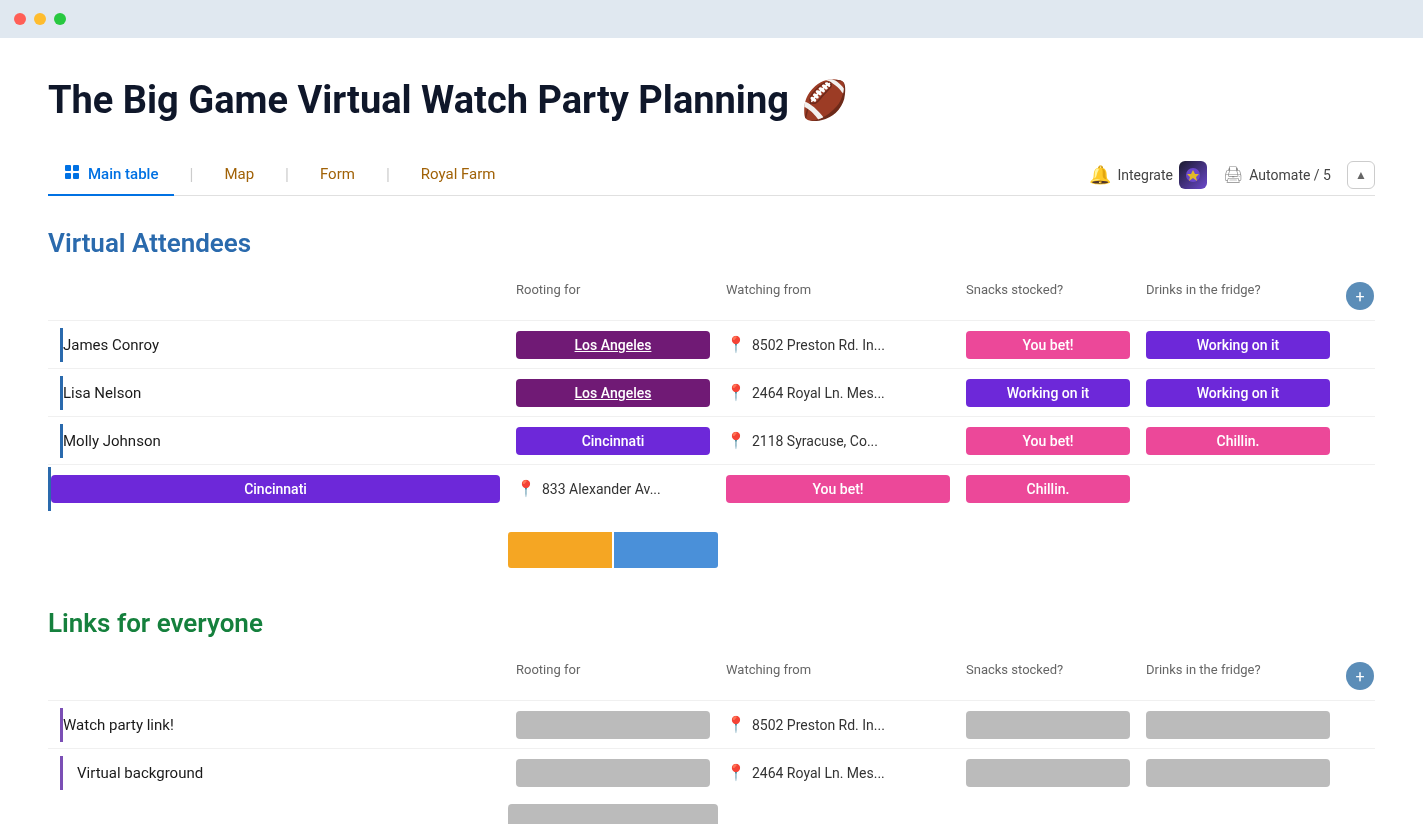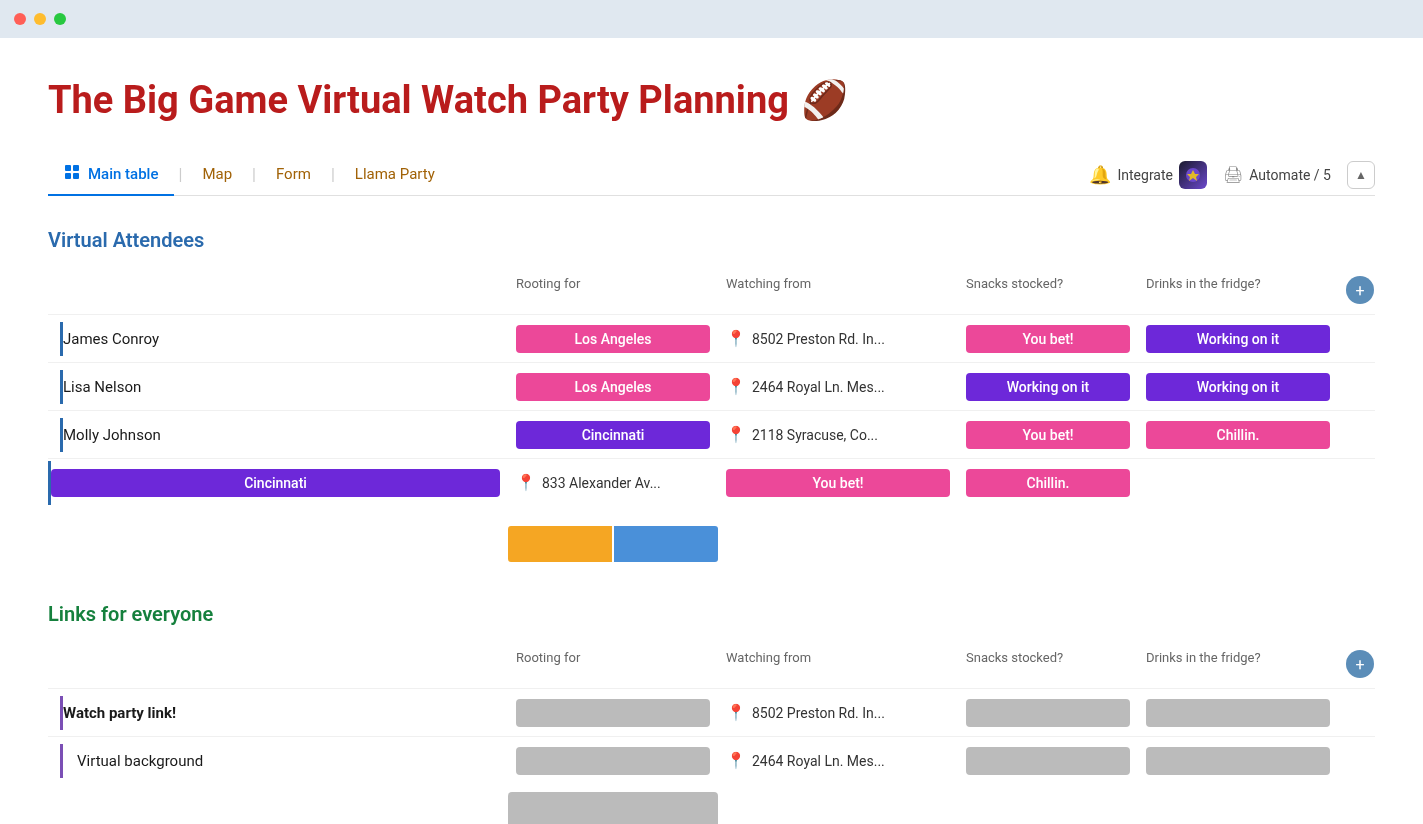--- a/index.html
+++ b/index.html
@@ -31,33 +31,33 @@
     .content {
       background: #ffffff;
       margin: 0;
       padding: 40px 48px 40px 48px;
       min-height: 786px;
     }
 
     .page-title {
       font-size: 38px;
       font-weight: 700;
-      color: #b91c1c;
+      color: #0f172a;
       margin-bottom: 32px;
       display: flex;
       align-items: center;
       gap: 12px;
     }
 
     .tabs {
       display: flex;
       align-items: center;
       border-bottom: 1px solid #e0e0e0;
       margin-bottom: 32px;
-      gap: 0;
+      gap: 11px;
     }
     .tab {
       display: flex;
       align-items: center;
       gap: 8px;
       padding: 10px 16px;
       font-size: 15px;
       color: #a16207;
       cursor: pointer;
       border-bottom: 2px solid transparent;
@@ -97,21 +97,21 @@
       justify-content: center;
       cursor: pointer;
       font-size: 12px;
       color: #666;
     }
 
     .section {
       margin-bottom: 40px;
     }
     .section-title {
-      font-size: 20px;
+      font-size: 26px;
       font-weight: 600;
       margin-bottom: 16px;
     }
     .section-title.blue { color: #2a6aad; }
     .section-title.purple { color: #15803d; }
 
     .table-wrapper {
       width: 100%;
     }
     .table-header {
@@ -159,21 +159,21 @@
       align-items: center;
       justify-content: center;
       padding: 6px 24px;
       border-radius: 4px;
       font-size: 14px;
       font-weight: 500;
       color: white;
       width: 100%;
       text-align: center;
     }
-    .tag-blue { background: #ec4899; }
+    .tag-blue { background: #701a75; text-decoration: underline; }
     .tag-orange { background: #6d28d9; }
     .tag-green { background: #ec4899; }
 
     .location-cell {
       display: flex;
       align-items: center;
       gap: 6px;
       font-size: 14px;
       color: #333;
     }
@@ -266,21 +266,21 @@
       <span class="tab-separator">|</span>
       <div class="tab">
         <span>Map</span>
       </div>
       <span class="tab-separator">|</span>
       <div class="tab">
         <span>Form</span>
       </div>
       <span class="tab-separator">|</span>
       <div class="tab">
-        <span>Llama Party</span>
+        <span>Royal Farm</span>
       </div>
 
       <div class="tabs-right">
         <div class="tab-action">
           <span style="font-size:18px; color:#888;">🔔</span>
           <span>Integrate</span>
           <div class="integrate-icon">
             <svg width="16" height="16" viewBox="0 0 16 16">
               <circle cx="8" cy="8" r="7" fill="#6b48cc"></circle>
               <polygon points="8,3 10,7 14,7 11,10 12,14 8,11 4,14 5,10 2,7 6,7" fill="gold" opacity="0.8"></polygon>
@@ -408,21 +408,21 @@
           <div class="th">Rooting for</div>
           <div class="th">Watching from</div>
           <div class="th">Snacks stocked?</div>
           <div class="th">Drinks in the fridge?</div>
           <div class="th">
             <div class="add-col-btn">+</div>
           </div>
         </div>
 
         <div class="table-row links-row">
-          <div class="cell cell-name" style="border-left-color: #7b4fb5; font-weight: bold;">
+          <div class="cell cell-name" style="border-left-color: #7b4fb5;">
             <span>Watch party link!</span>
           </div>
           <div class="cell">
             <div class="grey-cell"></div>
           </div>
           <div class="cell location-cell">
             <span class="pin-icon">📍</span>
             <span>8502 Preston Rd. In...</span>
           </div>
           <div class="cell">

